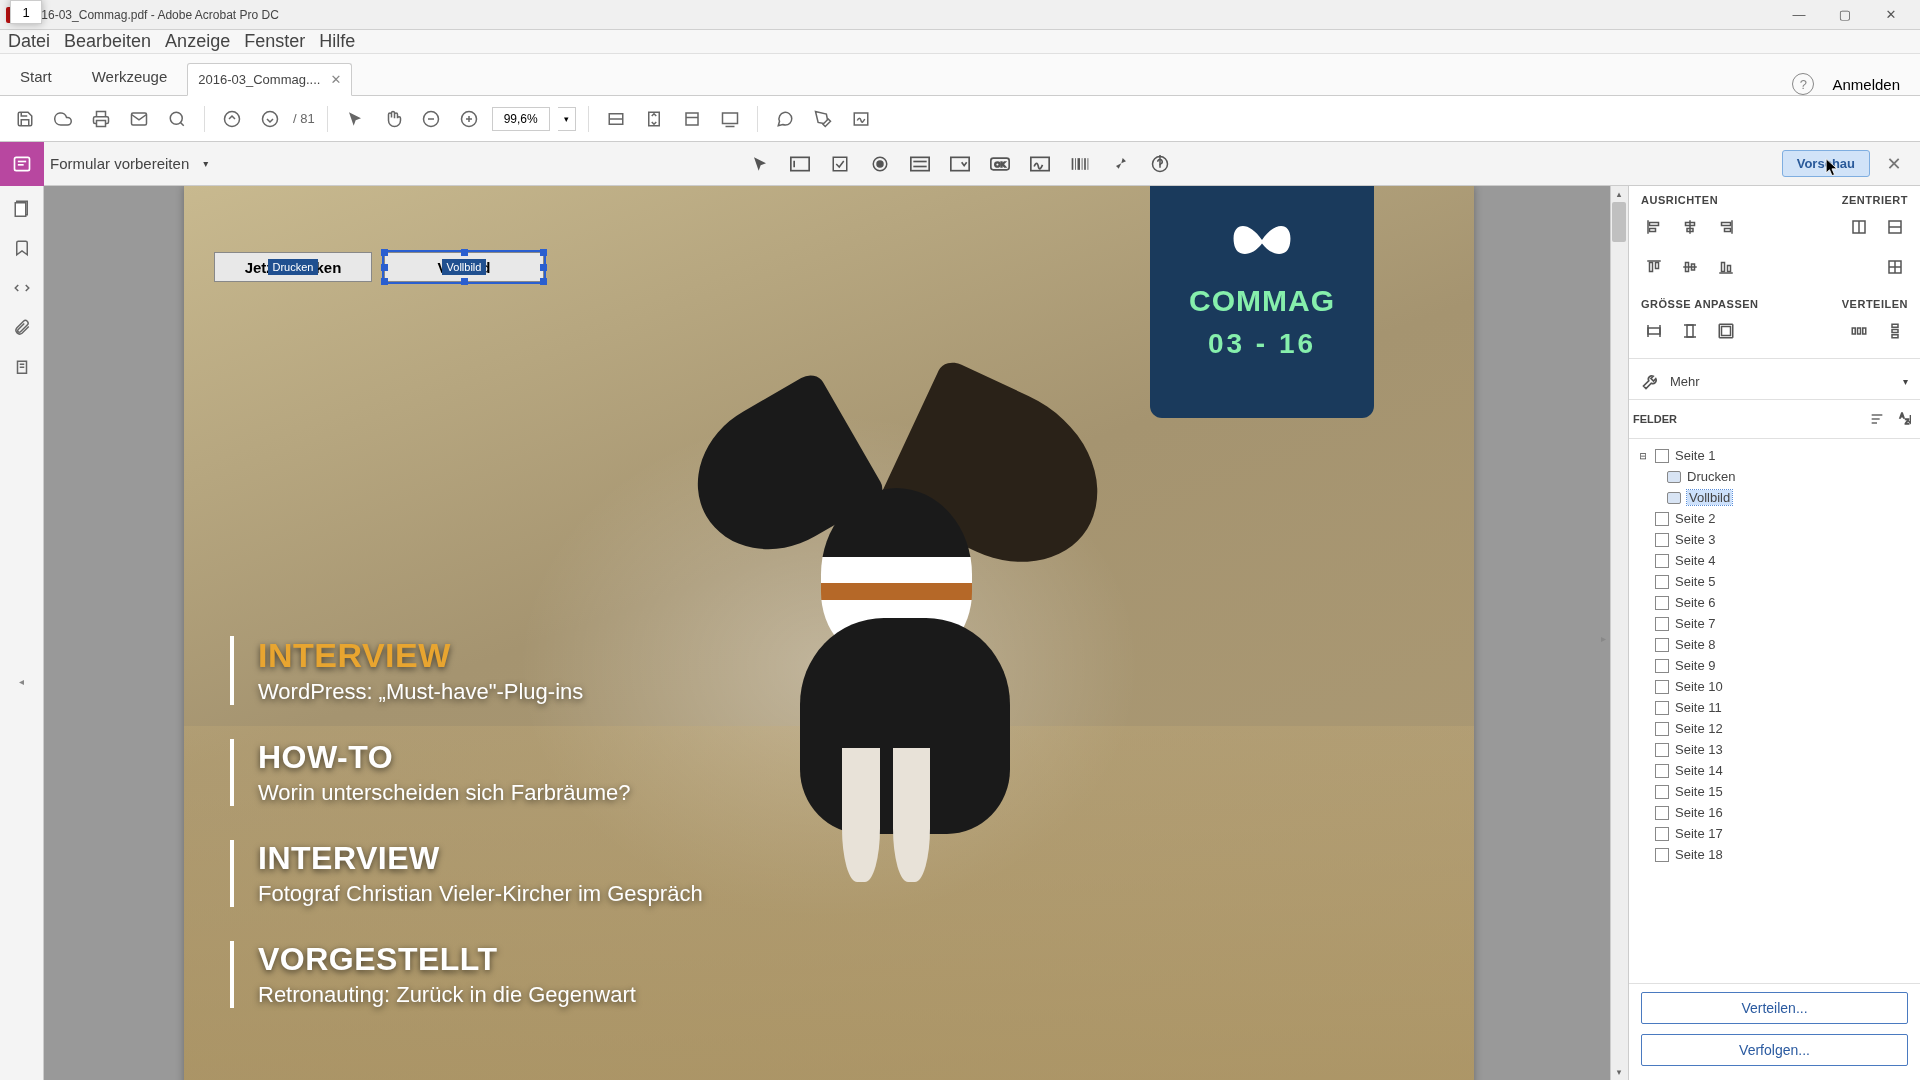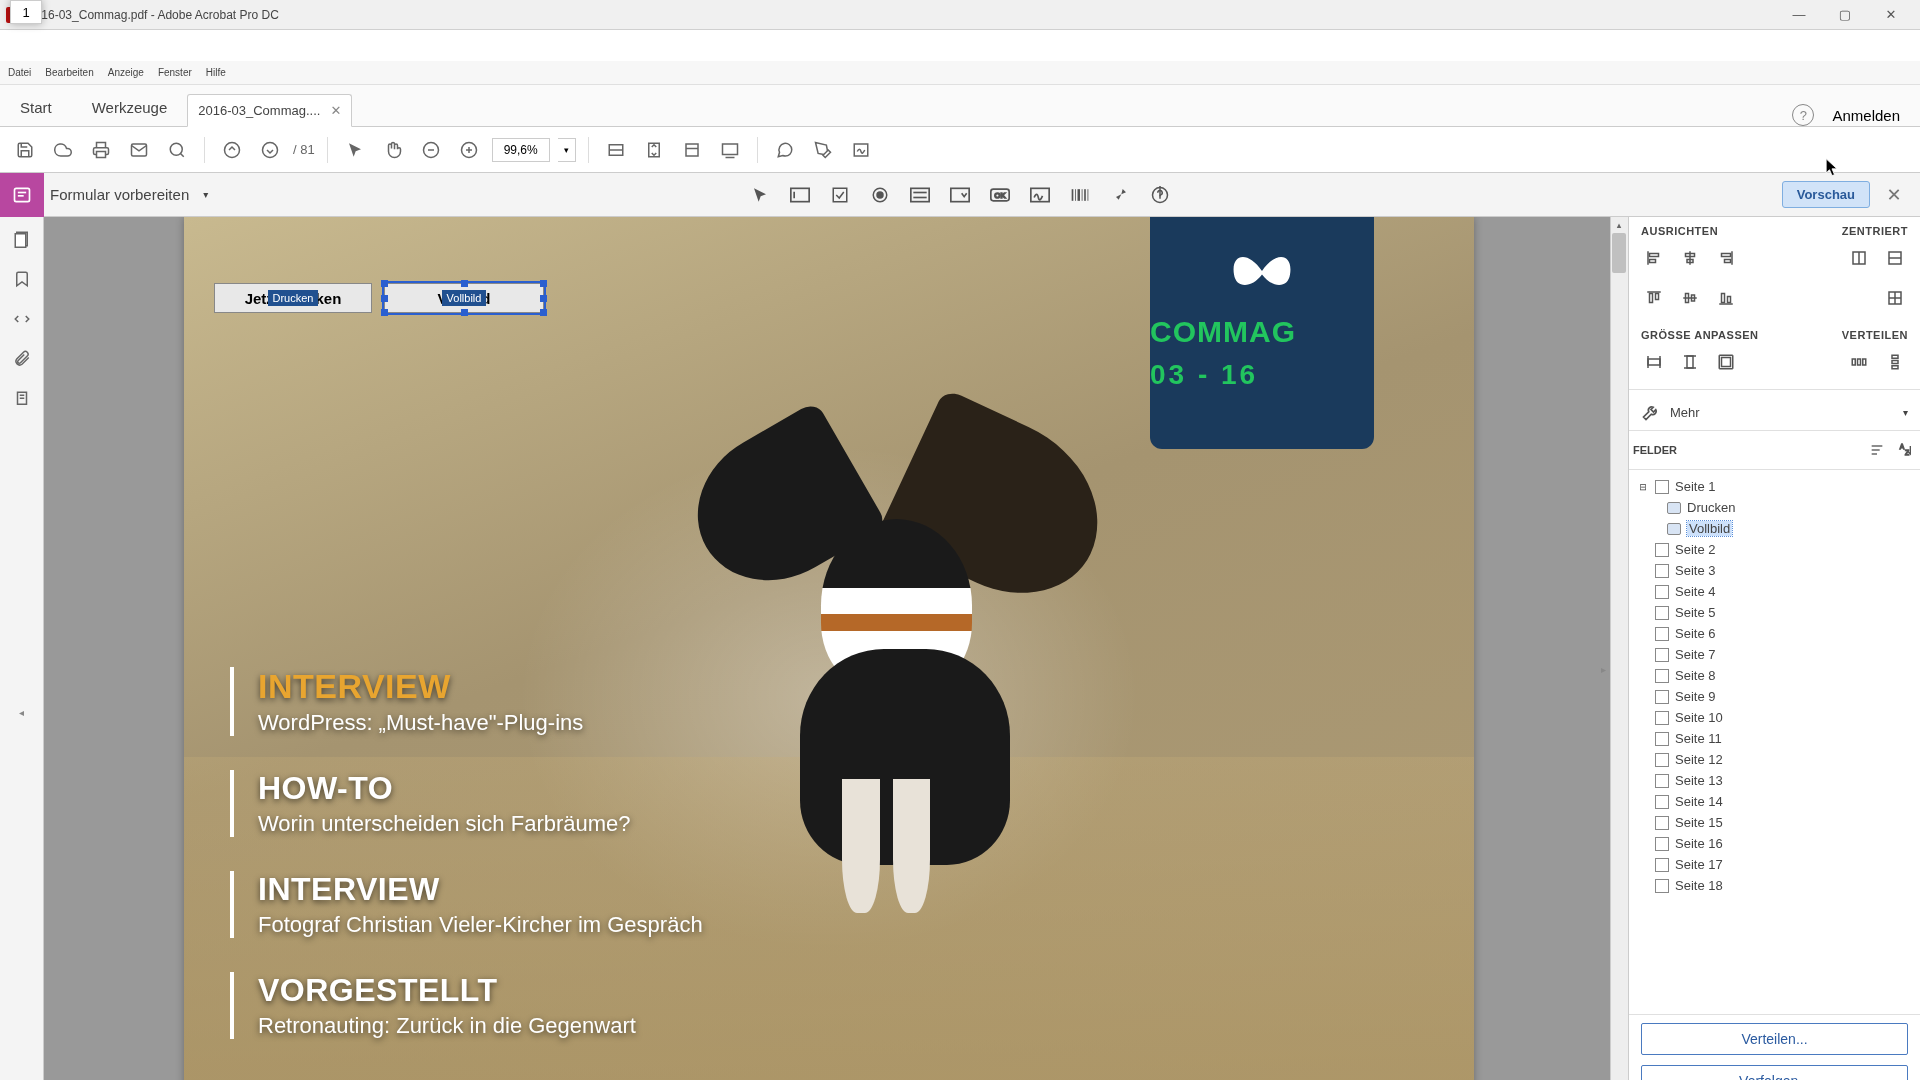--- a/index.html
+++ b/index.html
@@ -3,21 +3,21 @@
 <meta charset="utf-8">
 <style>
   * { box-sizing: border-box; margin: 0; padding: 0; font-family: "Segoe UI", Tahoma, sans-serif; }
   html, body { width: 1920px; height: 1080px; overflow: hidden; background: #fff; }
   
   .titlebar { height: 30px; background: #f0f0f0; display: flex; align-items: center; padding: 0 6px; font-size: 12px; color: #444; border-bottom: 1px solid #d0d0d0; }
   .titlebar .app-icon { width: 16px; height: 16px; background: #b11; margin-right: 6px; border-radius: 2px; }
   .titlebar .winctl { margin-left: auto; display: flex; gap: 0; }
   .titlebar .winctl div { width: 46px; height: 30px; display: flex; align-items: center; justify-content: center; font-size: 13px; color: #555; cursor: pointer; }
   
-  .menubar { height: 24px; background: #f7f7f7; display: flex; align-items: center; padding: 0 8px; font-size: 10px; gap: 14px; border-bottom: 1px solid #e0e0e0; margin-top: 31px; }
+  .menubar { height: 24px; background: #f7f7f7; display: flex; align-items: center; padding: 0 8px; font-size: 18px; gap: 14px; border-bottom: 1px solid #e0e0e0; }
   .menubar span { cursor: pointer; color: #444; }
   
   .tabsbar { height: 42px; background: #fafafa; display: flex; align-items: flex-end; border-bottom: 1px solid #ccc; }
   .tabsbar .tab { padding: 10px 20px 10px 20px; font-size: 15px; color: #444; cursor: pointer; }
   .tabsbar .tab.file-tab { background: #fff; border: 1px solid #ccc; border-bottom: 1px solid #fff; border-top-left-radius: 3px; border-top-right-radius: 3px; font-size: 13px; padding: 8px 10px; margin-bottom: -1px; display: flex; align-items: center; gap: 10px;}
   .tabsbar .tab.file-tab .close-x { font-size: 13px; color: #888; }
   .tabsbar .spacer { flex: 1; }
   .tabsbar .right { display: flex; align-items: center; gap: 18px; padding-right: 20px; font-size: 15px; }
   .tabsbar .help-icon { width: 22px; height: 22px; border: 1.5px solid #888; border-radius: 50%; display: flex; align-items: center; justify-content: center; font-size: 13px; color: #888; }
   
@@ -55,21 +55,21 @@
   .field-straw { position:absolute; left:0; right:0; top:45%; bottom:0; background: linear-gradient(180deg, rgba(198,173,120,.3), rgba(165,140,88,.9));}
   
   .dog { position:absolute; left:38%; top:18%; width:420px; height:480px; }
   .dog .body { position:absolute; left:30%; top:45%; width:50%; height:45%; background:#1a1a1a; border-radius:40% 40% 30% 30%;}
   .dog .head { position:absolute; left:35%; top:18%; width:36%; height:36%; background: linear-gradient(180deg,#1a1a1a 40%, #fff 40%, #fff 55%, #b56828 55%, #b56828 65%, #fff 65%); border-radius:50% 50% 40% 40%;}
   .dog .ear-l { position:absolute; left:5%; top:0; width:40%; height:30%; background:#1a1a1a; border-radius:50% 10% 10% 50%; transform:rotate(-30deg);}
   .dog .ear-r { position:absolute; right:-2%; top:-2%; width:48%; height:34%; background:#2a2218; border-radius:10% 60% 50% 10%; transform:rotate(25deg);}
   .dog .leg-l, .dog .leg-r { position:absolute; bottom:0; width:9%; height:28%; background:#e8e2d8; border-radius:0 0 40% 40%;}
   .dog .leg-l { left:40%;} .dog .leg-r { left:52%;}
   
-  .commag-badge { position:absolute; top:0; right:100px; width:224px; height:232px; background:#1a3a5c; border-bottom-left-radius:12px; border-bottom-right-radius:12px; color:#22c55e; padding-top:24px;}
+  .commag-badge { position:absolute; top:0; right:100px; width:224px; height:232px; background:#1a3a5c; border-bottom-left-radius:12px; border-bottom-right-radius:12px; color:#86efac; text-align:center; padding-top:24px;}
   .commag-badge .bfly { width:70px; height:60px; margin:0 auto 14px;}
   .commag-badge .bfly svg { width:100%; height:100%;}
   .commag-badge .cm-title { font-weight:700; font-size:30px; letter-spacing:1px;}
   .commag-badge .cm-issue { font-weight:700; font-size:28px; margin-top:10px; letter-spacing:3px;}
   
   .form-btn { position:absolute; height:30px; background:#e8e8e8; border:1px solid #888; display:flex; align-items:center; justify-content:center; font-size:15px; font-weight:600;}
   .form-btn .field-tag { position:absolute; background:#205090; color:#fff; font-size:11px; padding:2px 5px; font-weight:400;}
   .form-btn.selected { outline:2px solid #2a5fd0; }
   .form-btn.selected .handle { position:absolute; width:7px; height:7px; background:#2a5fd0;}
   .fb1 { left:30px; top:66px; width:158px;}

